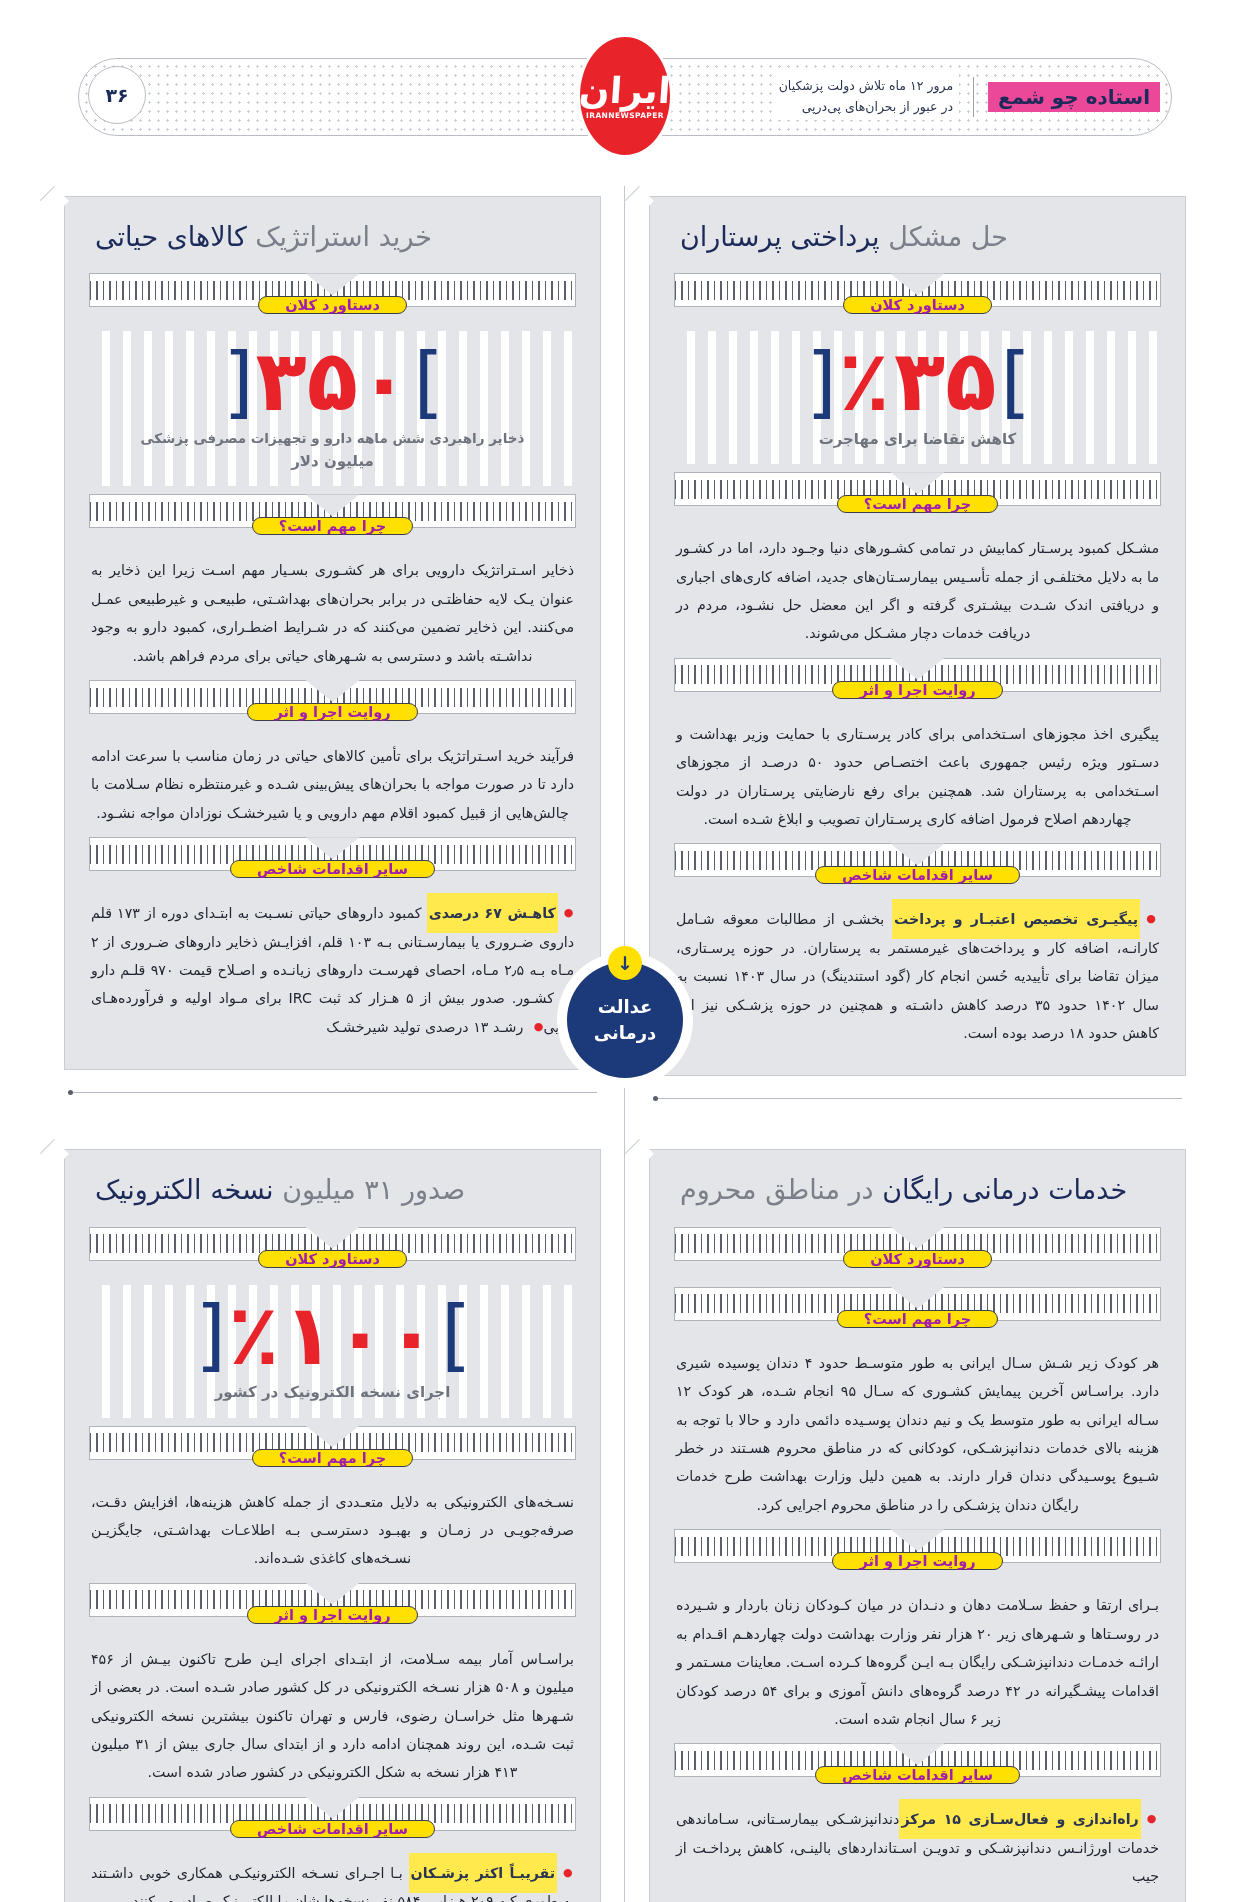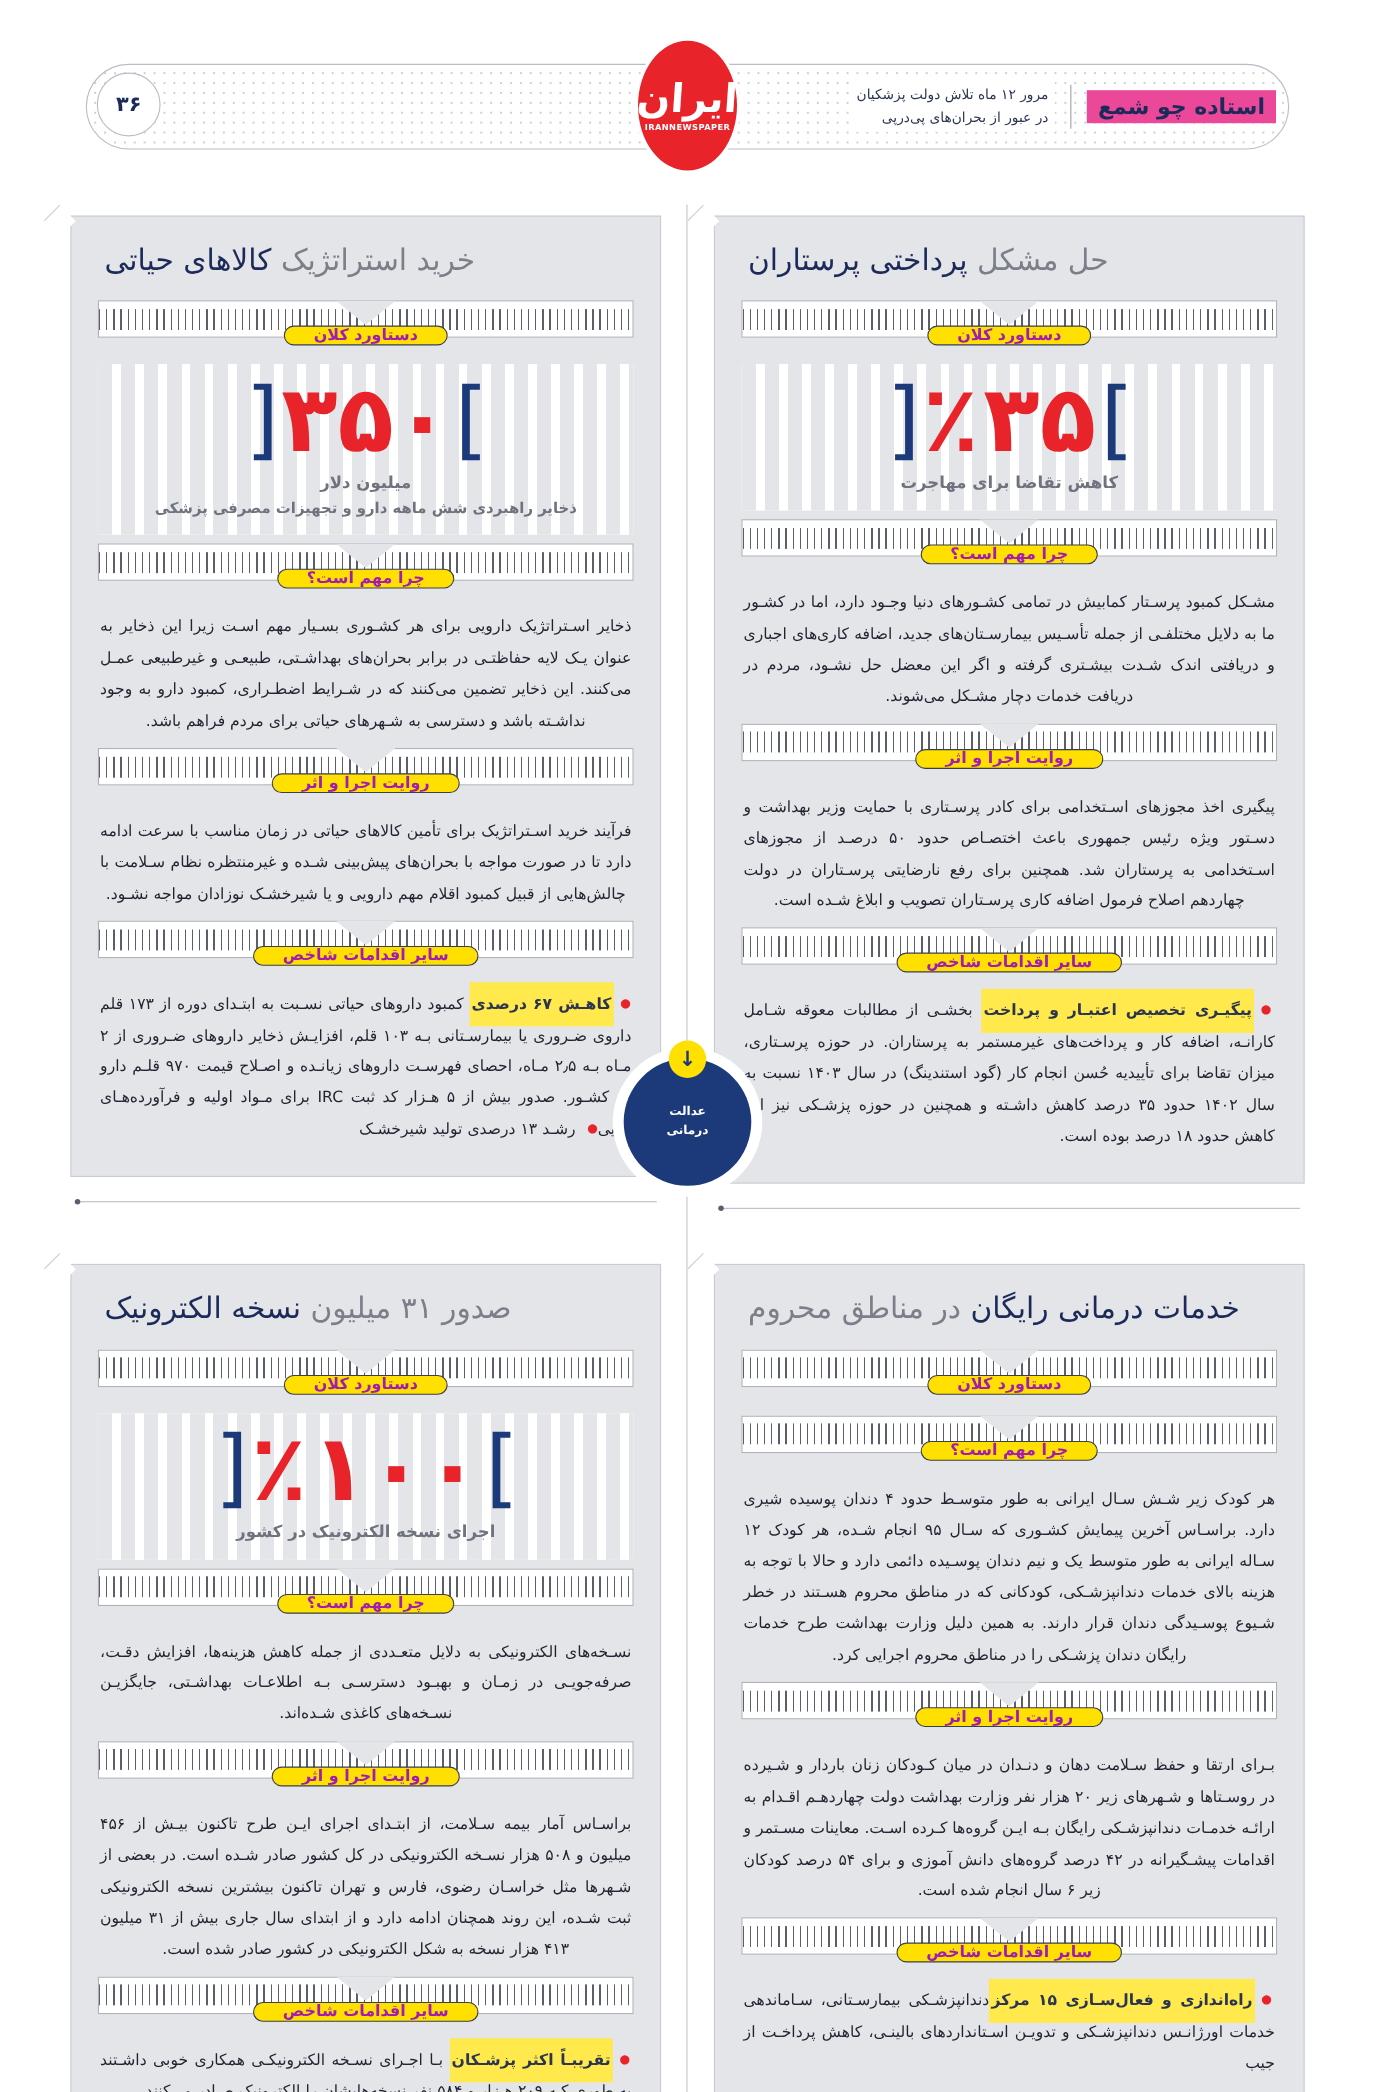--- a/index.html
+++ b/index.html
@@ -330,21 +330,21 @@
     position: absolute;
     inset: 0;
     background: #1c3a7a;
     border-radius: 50%;
     display: flex;
     flex-direction: column;
     align-items: center;
     justify-content: center;
     gap: 2px;
     color: #ffffff;
-    font-size: 11px;
+    font-size: 18px;
     font-weight: bold;
     line-height: 1.35;
   }
   .medallion-arrow {
     position: absolute;
     top: -16px;
     left: 50%;
     transform: translateX(-50%);
     width: 34px;
     height: 34px;
@@ -448,22 +448,22 @@
           <div class="badge-notch"></div>
           <div class="badge-pill">دستاورد کلان</div>
         </div>
 
         <div class="hero">
           <div class="hero-figure">
             <span class="bracket">]</span>
             <span>۳۵۰</span>
             <span class="bracket">[</span>
           </div>
+          <div class="hero-caption small">ذخایر راهبردی شش ماهه دارو و تجهیزات مصرفی پزشکی</div>
           <div class="hero-caption">میلیون دلار</div>
-          <div class="hero-caption small">ذخایر راهبردی شش ماهه دارو و تجهیزات مصرفی پزشکی</div>
         </div>
 
         <div class="badge-row">
           <div class="badge-rule"></div>
           <div class="badge-notch"></div>
           <div class="badge-pill">چرا مهم است؟</div>
         </div>
         <p class="para">ذخایر اسـتراتژیک دارویی برای هر کشـوری بسـیار مهم اسـت زیرا این ذخایر به عنوان یـک لایه حفاظتـی در برابر بحران‌های بهداشـتی، طبیعـی و غیرطبیعی عمـل می‌کنند. این ذخایر تضمین می‌کنند که در شـرایط اضطـراری، کمبود دارو به وجود نداشـته باشد و دسترسی به شـهرهای حیاتی برای مردم فراهم باشد.</p>
 
         <div class="badge-row">

